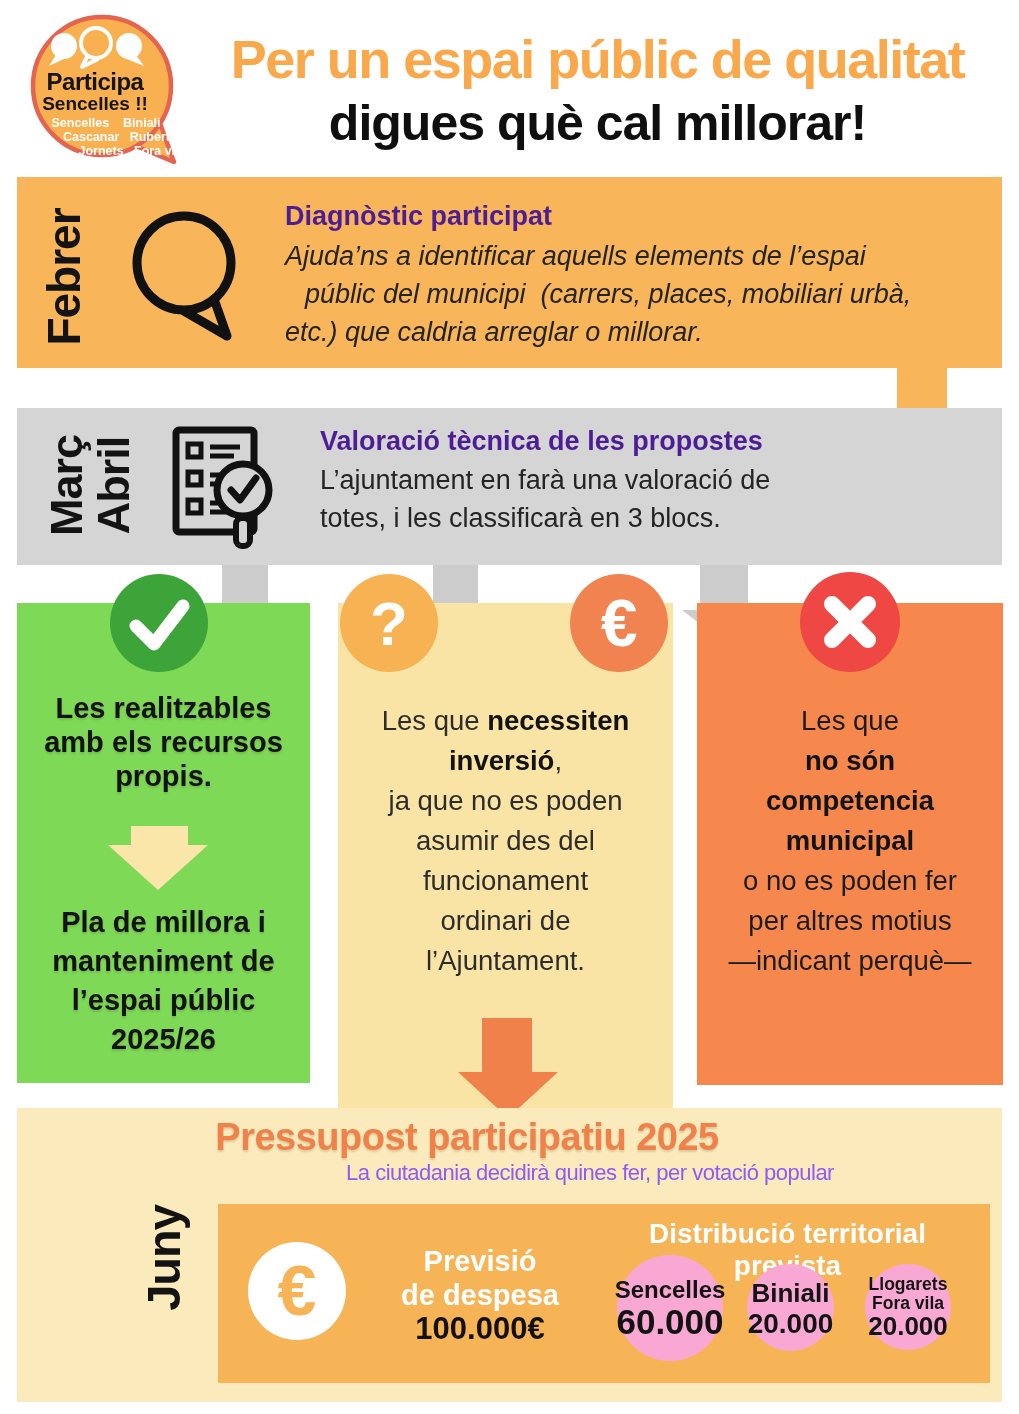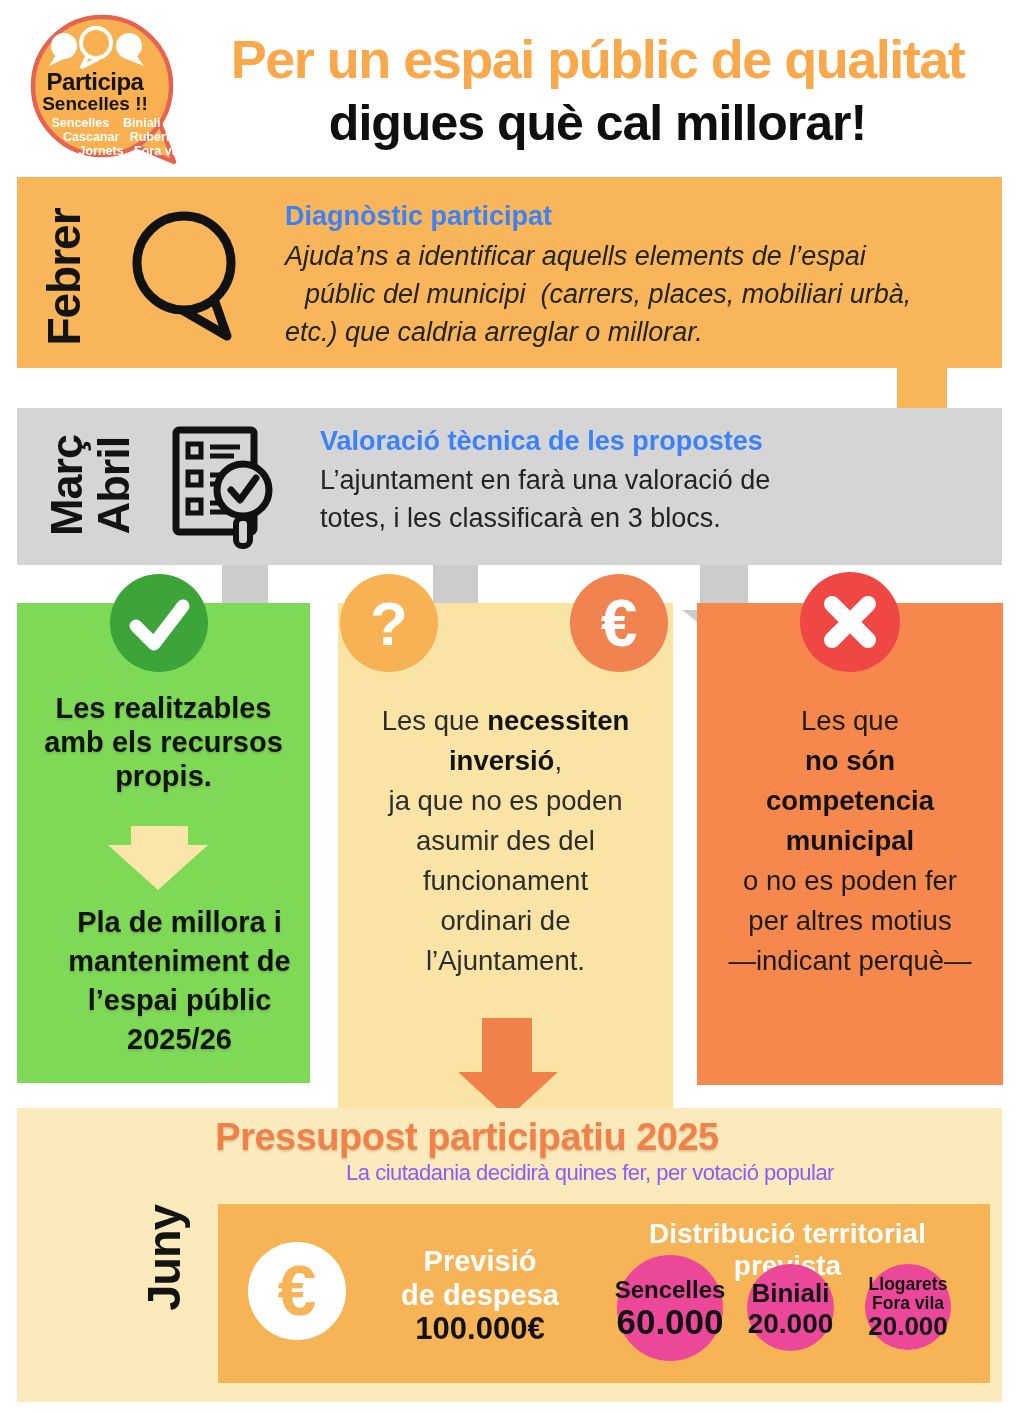--- a/index.html
+++ b/index.html
@@ -10,32 +10,32 @@
     color:#151515;
   }
   .abs{position:absolute;}
   .band{position:absolute; left:17px; width:985px;}
   .center{text-align:center;}
   .pre{white-space:pre;margin-left:20px;}
   .vmonth{
     position:absolute; font-weight:800; color:#131313; text-align:center;
     transform:rotate(-90deg); letter-spacing:-1px; line-height:1.05;
   }
-  .heading{font-weight:800; color:#3b82f6;}
+  .heading{font-weight:800; color:#4c1d95;}
   .bodytext{color:#242424;}
   .circ{position:absolute; border-radius:50%;}
   .circ-glyph{
     display:flex; align-items:center; justify-content:center;
     color:#ffffff; font-weight:800;
   }
   .colblock{position:absolute; text-align:center;}
   .b{font-weight:800; color:#131313;}
   .sh{text-shadow:0 2px 2px rgba(70,60,20,0.18);}
   .wcircle{
-    position:absolute; border-radius:50%; background:#ec4899; color:#131313;
+    position:absolute; border-radius:50%; background:#f9a8d4; color:#131313;
     display:flex; flex-direction:column; align-items:center; justify-content:center;
     text-align:center; font-weight:800;
   }
 </style>
 </head>
 <body>
 
 <div id="page">
 
   <svg class="abs" style="left:28px;top:8px;" width="158" height="162" viewBox="0 0 158 162">
@@ -121,21 +121,21 @@
     </svg>
   </div>
   <div class="colblock sh" style="left:17px;top:691px;width:293px;font-size:29px;font-weight:800;line-height:34px;color:#131313;">
     <div>Les realitzables</div>
     <div>amb els recursos</div>
     <div>propis.</div>
   </div>
   <svg class="abs" style="left:108px;top:826px;" width="100" height="64" viewBox="0 0 100 64">
     <polygon points="23,0 80,0 80,19 100,19 50,64 0,19 23,19" fill="#FAE6A9"></polygon>
   </svg>
-  <div class="colblock sh" style="left:17px;top:903px;width:293px;font-size:29px;font-weight:800;line-height:39px;color:#131313;padding-left:16px;">
+  <div class="colblock sh" style="left:17px;top:903px;width:293px;font-size:29px;font-weight:800;line-height:39px;color:#131313;">
     <div>Pla de millora i</div>
     <div>manteniment de</div>
     <div>l’espai públic</div>
     <div>2025/26</div>
   </div>
 
   <div class="abs" style="left:338px;top:603px;width:335px;height:505px;background:#F9E4A5;"></div>
   <div class="circ circ-glyph" style="left:340px;top:574px;width:98px;height:98px;background:#F6B253;font-size:62px;">
     <span>?</span>
   </div>

